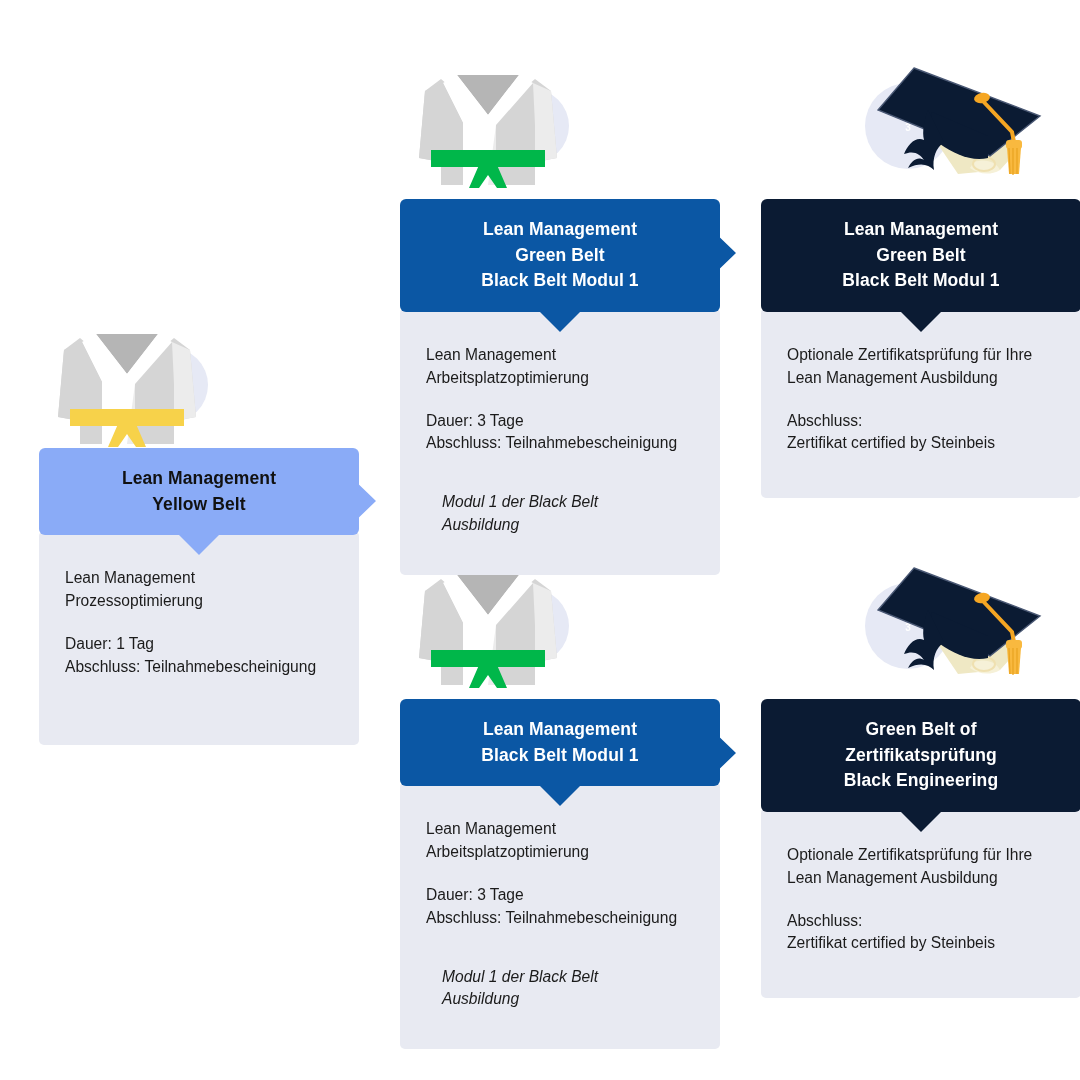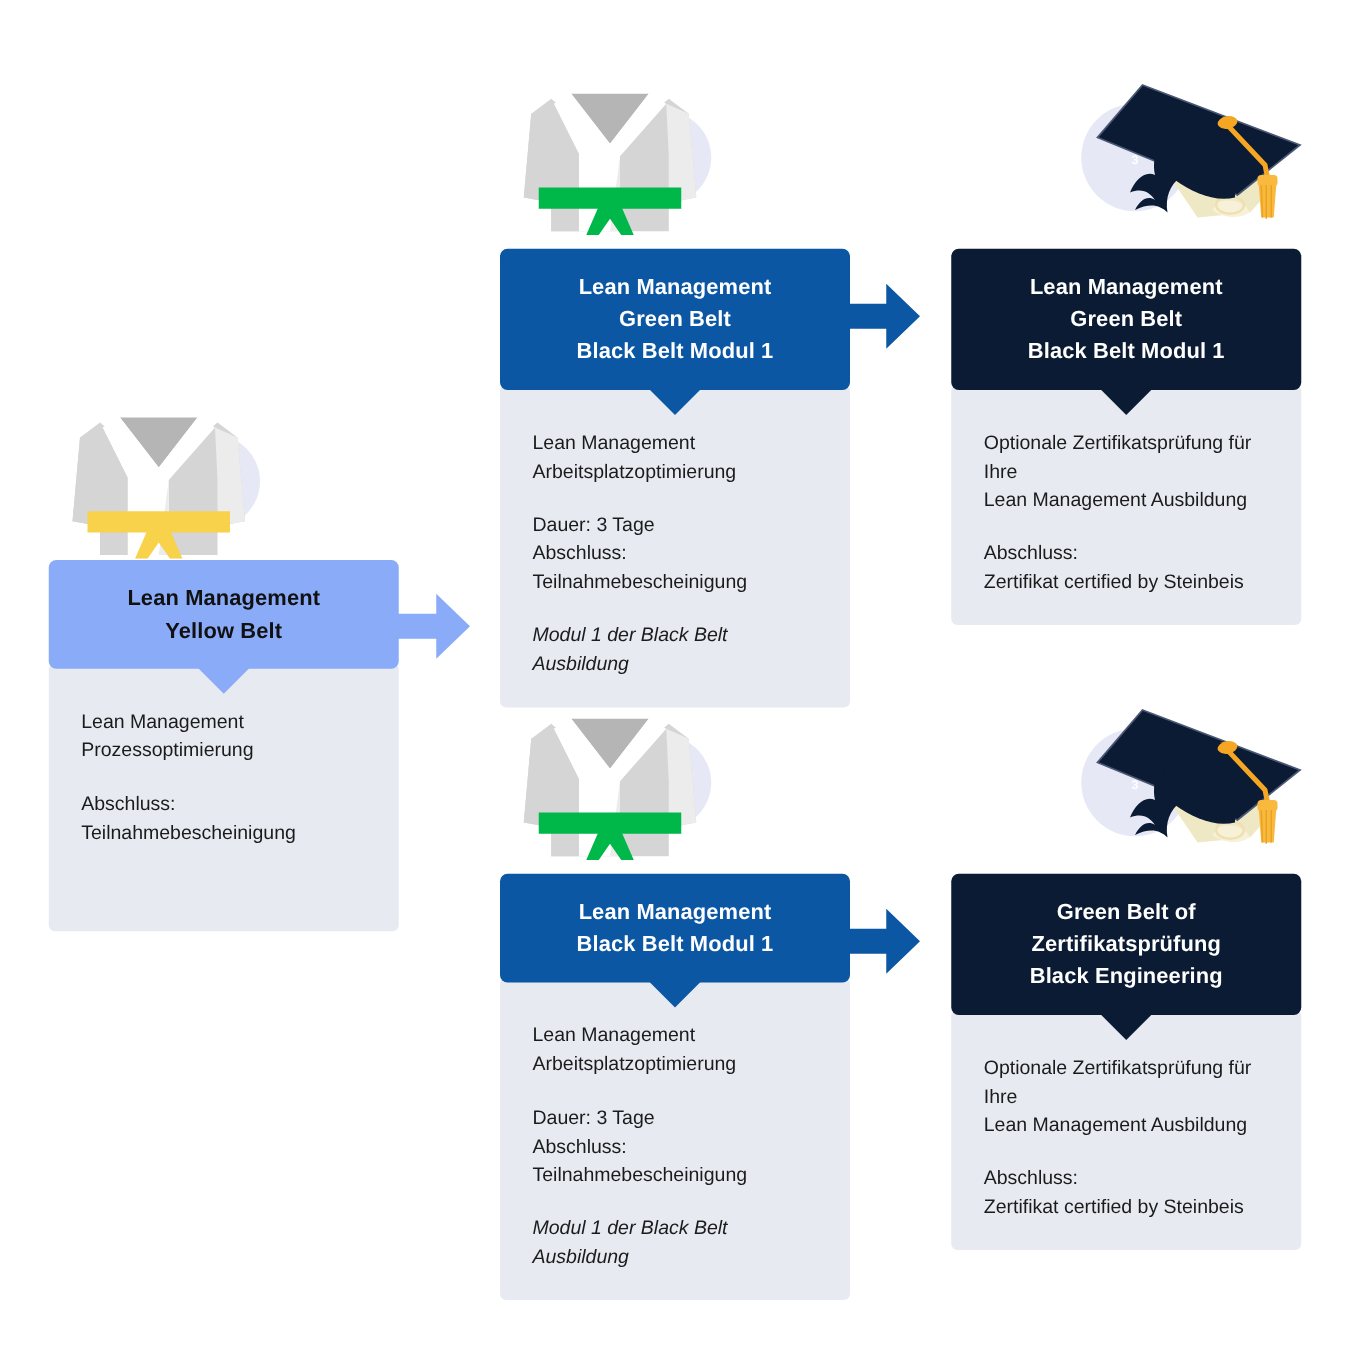--- a/index.html
+++ b/index.html
@@ -19,21 +19,21 @@
   .stage {
     position: absolute;
     left: 0; top: 0;
     width: 1080px;
     height: 1080px;
   }
 
   
   .card {
     position: absolute;
-    width: 280px;
+    width: 320px;
   }
 
   .card-header {
     position: relative;
     border-radius: 6px;
     padding: 18px 14px;
     box-sizing: border-box;
     text-align: center;
     font-weight: bold;
     font-size: 17.5px;
@@ -63,21 +63,21 @@
     border-radius: 5px;
     box-sizing: border-box;
     padding: 36px 26px 22px 26px;
     font-size: 15.6px;
     line-height: 1.46;
     color: #1b1b1b;
     z-index: 1;
   }
   .body-para { margin: 0; }
   .body-gap { height: 20px; }
-  .body-italic { font-style: italic; margin: 0; }
+  .body-italic { font-style: italic; margin: 16px; }
 
   
   .hdr-light {
     background: #8aabf7;
     color: #8aabf7;            
   }
   .hdr-light .hline { color: #111111; }
 
   .hdr-blue {
     background: #0b57a4;
@@ -280,20 +280,21 @@
 
   <div class="card" id="card-yellow">
     <div class="card-header hdr-light">
       <span class="hline">Lean Management</span>
       <span class="hline">Yellow Belt</span>
     </div>
     <div class="card-body">
       <p class="body-para">Lean Management</p>
       <p class="body-para">Prozessoptimierung</p>
       <div class="body-gap"></div>
+      <p class="body-para">Dauer: 1 Tag</p>
       <p class="body-para">Abschluss: Teilnahmebescheinigung</p>
     </div>
   </div>
 
   <div class="arrow" id="arrow-yellow">
     <svg width="62" height="62" viewBox="0 0 62 62" aria-hidden="true">
       <path d="M0 21 L33 21 L33 5 L60 31 L33 57 L33 41 L0 41 Z" fill="#8aabf7"></path>
     </svg>
   </div>
 

